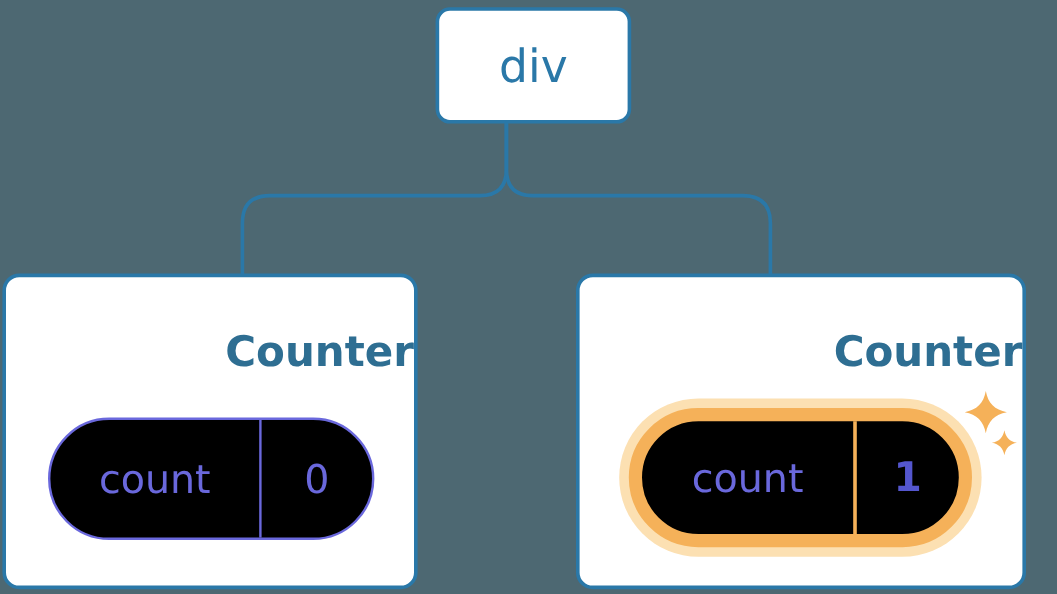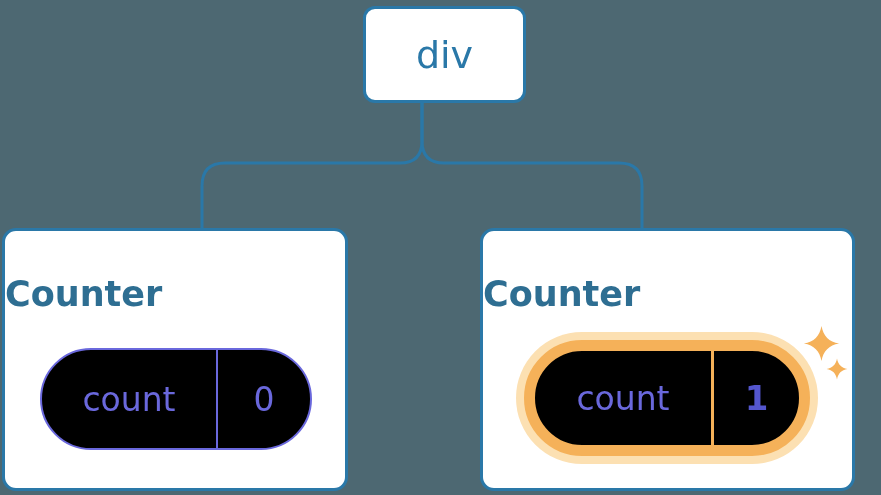--- a/index.html
+++ b/index.html
@@ -45,21 +45,21 @@
     border-radius: 14px;
     box-sizing: border-box;
     z-index: 1;
   }
   .card.left  { left: 2px;   width: 346px; }
   .card.right { left: 480px; width: 375px; }
   .card-title {
     position: absolute;
     left: 0; right: 0;
     top: 46px;
-    text-align: left;
+    text-align: right;
     font-size: 35px;
     font-weight: 600;
     color: #2e6e92;
     line-height: 1;
   }
   .pill {
     position: absolute;
     box-sizing: border-box;
     background: #000000;
     display: flex;

